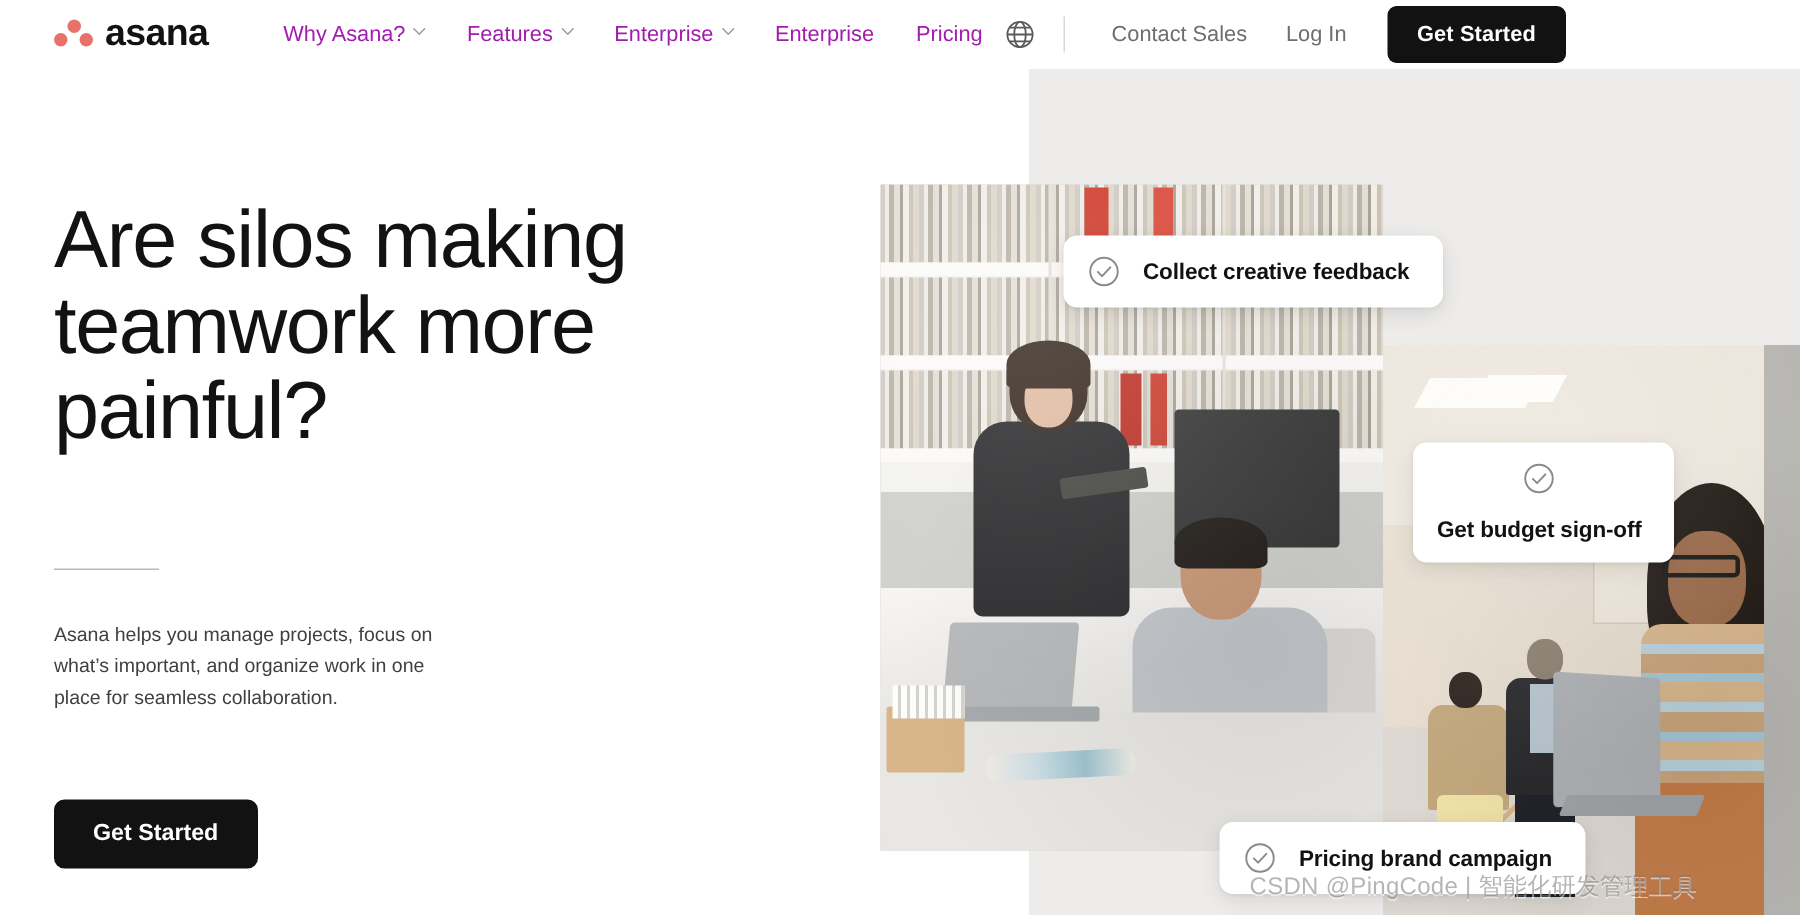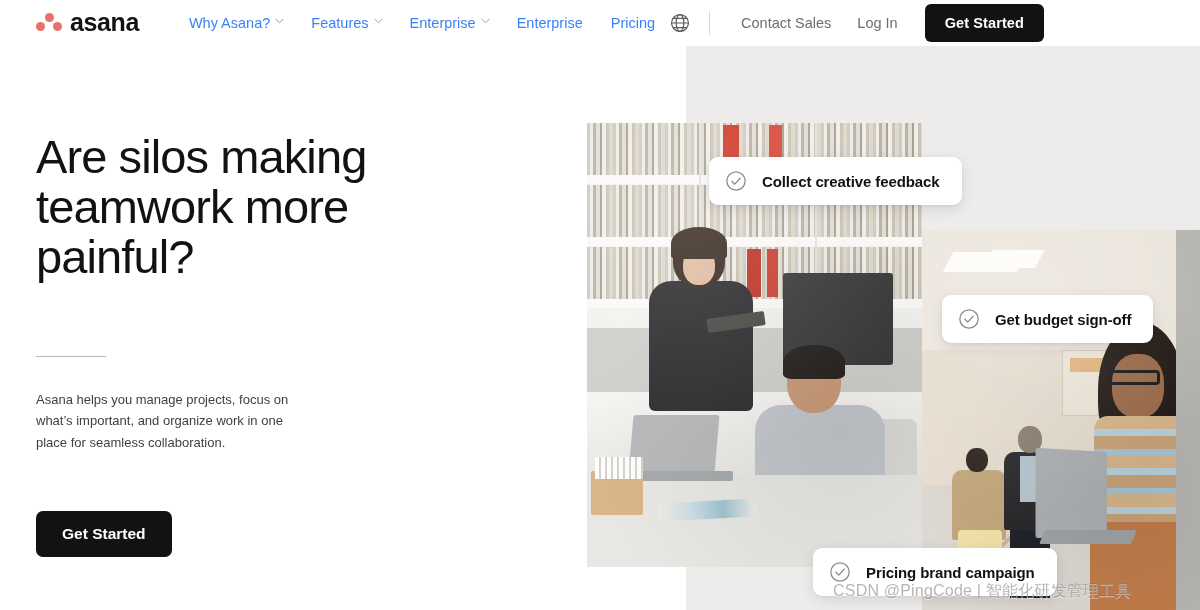--- a/index.html
+++ b/index.html
@@ -19,40 +19,40 @@
   .logo { display:flex; align-items:center; margin-left:36px; height:30px; }
   .logo-dots { position:relative; width:26px; height:20px; margin-right:8px; }
   .logo-dots i { position:absolute; display:block; border-radius:50%; background:#E8726A; }
   .logo-dots i.d1 { width:9px; height:9px; left:8.5px; top:0px; }
   .logo-dots i.d2 { width:9px; height:9px; left:0px;   top:9px; }
   .logo-dots i.d3 { width:9px; height:9px; left:17px;  top:9px; }
   .logo-word { font-size:25px; font-weight:700; color:#121212; letter-spacing:-0.4px; line-height:1; }
 
   .nav-links { display:flex; align-items:center; margin-left:36px; gap:0px; }
   .nav-link {
-    font-size:14.5px; color:#3b82f6; padding:0 14px; cursor:pointer;
+    font-size:14.5px; color:#a21caf; padding:0 14px; cursor:pointer;
     display:flex; align-items:center; gap:5px; white-space:nowrap;
   }
   .caret { display:inline-block; width:8px; height:8px; position:relative; top:-1px; }
   .caret svg { display:block; }
 
   .nav-right { margin-left:auto; display:flex; align-items:center; margin-right:30px; gap:0; }
   .globe { width:22px; height:22px; margin-right:18px; cursor:pointer; }
   .divider-v { width:1px; height:24px; background:#d8d8d8; margin-right:18px; }
   .nav-action { font-size:14.5px; color:#6d6e6f; padding:0 13px; cursor:pointer; white-space:nowrap; }
   .btn-dark {
     background:#121212; color:#fff; font-size:14.5px; font-weight:700;
     border:none; border-radius:6px; padding:11px 20px; margin-left:14px;
     cursor:pointer; white-space:nowrap; letter-spacing:0.1px;
   }
 
   
   .hero-left { position:absolute; left:36px; top:132px; width:430px; z-index:30; }
   .headline {
-    font-size:47px; line-height:1.06; font-weight:400; color:#121212;
+    font-size:54px; line-height:1.06; font-weight:400; color:#121212;
     letter-spacing:-0.9px; white-space:pre-line;
   }
   .rule { width:70px; height:1px; background:#b9b9b9; margin-top:75px; }
   .subcopy {
     margin-top:32px; font-size:13px; line-height:1.62; color:#3f3f3f;
     width:352px; white-space:pre-line;
   }
   .cta-row { margin-top:58px; display:flex; align-items:center; }
   .cta-primary {
     background:#121212; color:#fff; font-size:15.5px; font-weight:700;
@@ -174,21 +174,21 @@
   
   .pill {
     position:absolute; z-index:50; background:#ffffff; border-radius:9px;
     box-shadow:0 4px 14px rgba(0,0,0,0.10), 0 1px 3px rgba(0,0,0,0.06);
     display:flex; align-items:center; gap:15px; padding:13px 22px 13px 16px;
     white-space:nowrap;
   }
   .pill .ck { width:22px; height:22px; flex:0 0 22px; }
   .pill .txt { font-size:15px; font-weight:700; color:#121212; letter-spacing:-0.1px; }
   .pill-1 { left:709px; top:157px; }
-  .pill-2 { left:942px; top:295px; }
+  .pill-2 { left:942px; top:295px;flex-direction:column; }
   .pill-3 { left:813px; top:548px; }
 
   
   .watermark {
     position:absolute; left:833px; top:581px; z-index:70;
     font-size:16px; color:rgba(120,120,120,0.55);
     text-shadow:0 1px 0 rgba(255,255,255,0.55);
     white-space:nowrap; letter-spacing:0.2px;
   }
 </style>

